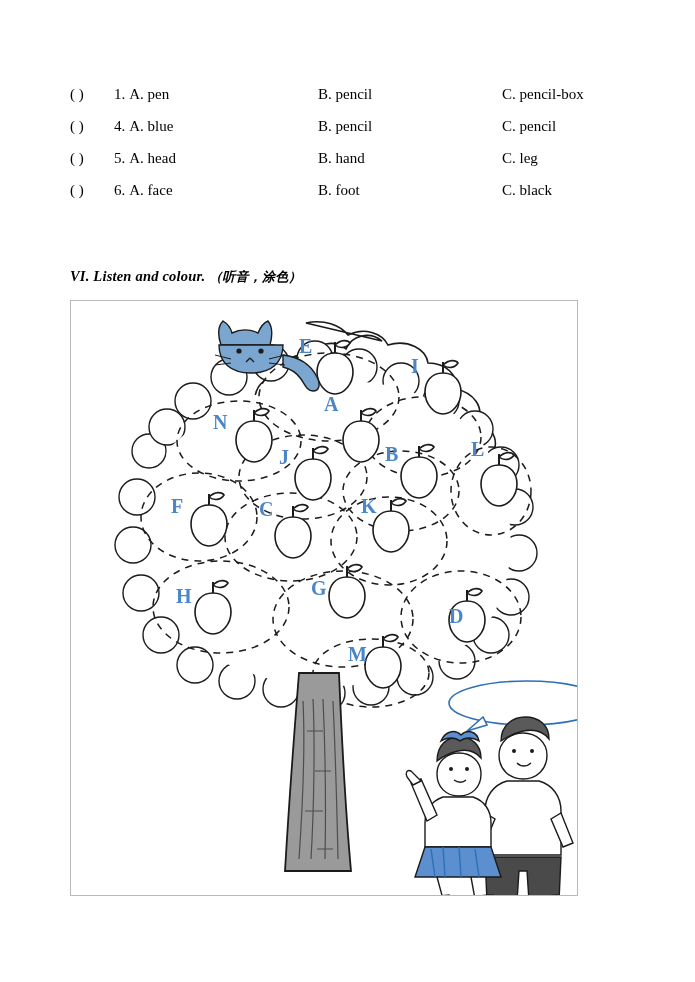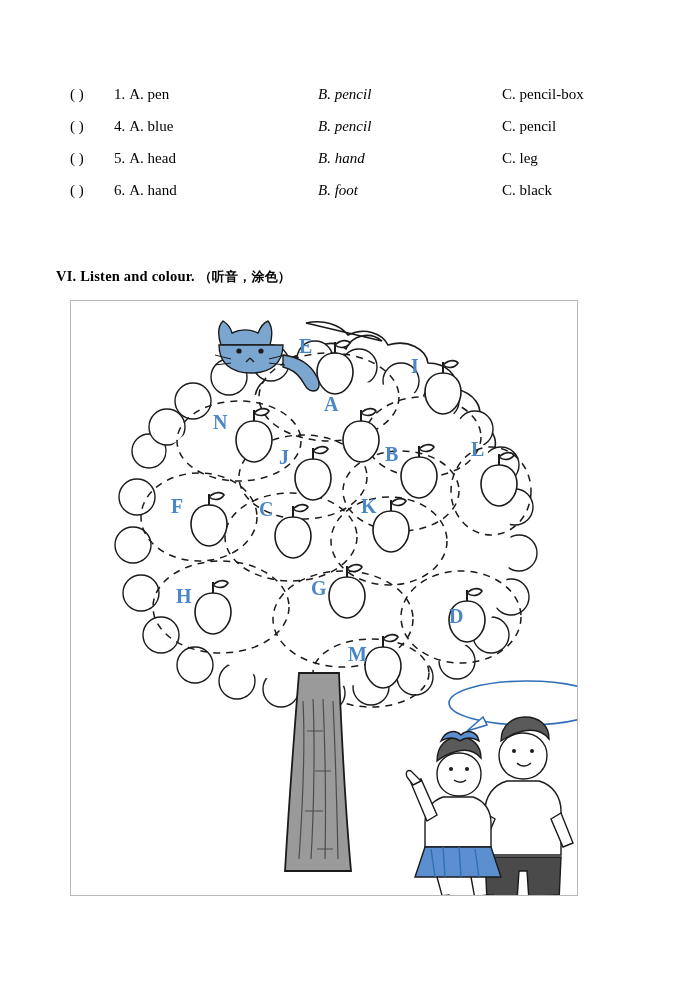--- a/index.html
+++ b/index.html
@@ -43,35 +43,35 @@
   .mc-num {
     display: inline-block;
   }
   .mc-a {
     display: inline-block;
     margin-left: 4px;
   }
   .mc-b {
     position: absolute;
     left: 248px;
-    font-style: italic;
   }
   .mc-c {
     position: absolute;
     left: 432px;
   }
 
   
   .section-title {
     position: absolute;
-    left: 56px;
+    left: 70px;
     top: 268px;
     font-size: 14.5px;
     font-weight: bold;
     letter-spacing: 0.2px;
+    font-style: italic;
   }
   .section-title .cn {
     font-family: "DejaVu Sans", sans-serif;
     font-size: 13px;
   }
 
   
   .picture {
     position: absolute;
     left: 70px;
@@ -113,21 +113,21 @@
       <span class="mc-c">C. pencil</span>
     </div>
 
     <div class="mc-row">
       <span class="mc-paren">(        )</span><span class="mc-num">5.</span><span class="mc-a">A. head</span>
       <span class="mc-b">B. hand</span>
       <span class="mc-c">C. leg</span>
     </div>
 
     <div class="mc-row">
-      <span class="mc-paren">(        )</span><span class="mc-num">6.</span><span class="mc-a">A. hand</span>
+      <span class="mc-paren">(        )</span><span class="mc-num">6.</span><span class="mc-a">A. face</span>
       <span class="mc-b">B. foot</span>
       <span class="mc-c">C. black</span>
     </div>
   </div>
 
   <div class="section-title">
     <span>VI. Listen and colour.</span>
     <span class="cn">（听音，涂色）</span>
   </div>
 

